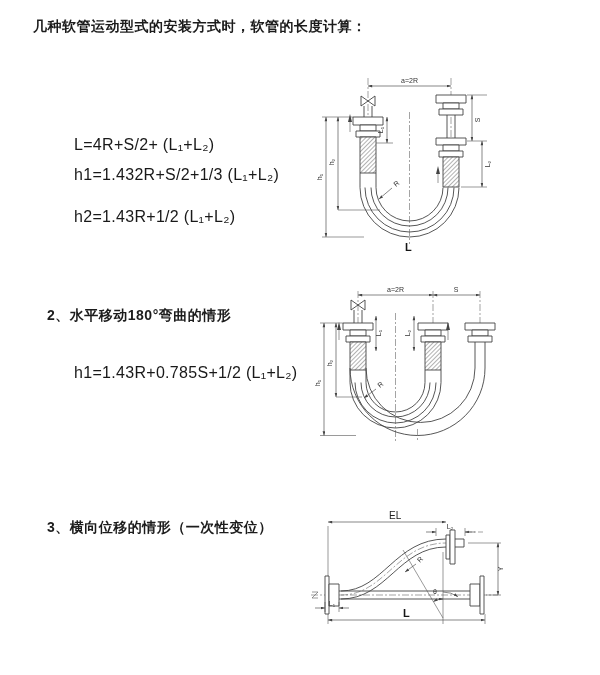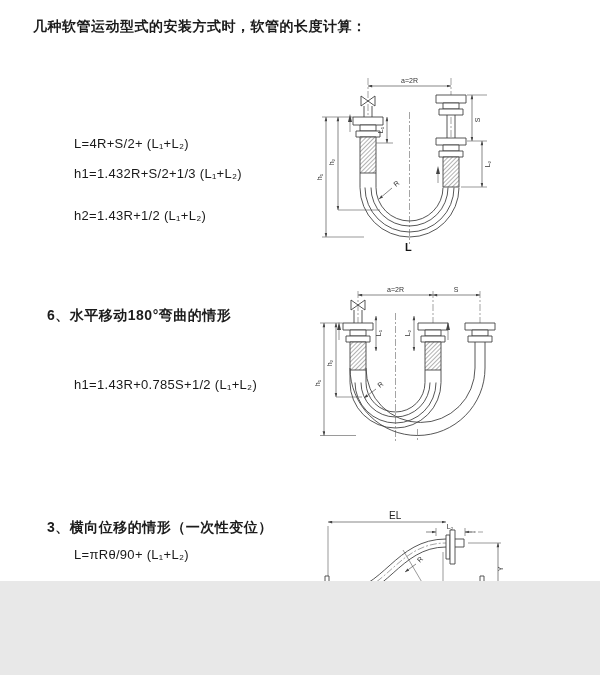--- a/index.html
+++ b/index.html
@@ -1,20 +1,20 @@
 <!DOCTYPE html>
 <html><head>
 <meta charset="utf-8">
 <style>
   html,body{margin:0;padding:0;background:#e8e8e8}
-  .page{position:relative;width:600px;height:581px;background:#ffffff;overflow:hidden;
+  .page{position:relative;width:600px;height:675px;background:#ffffff;overflow:hidden;
         font-family:"Liberation Sans","DejaVu Sans",sans-serif;color:#1c1c1c}
   .title{position:absolute;left:33px;top:18px;font-size:14px;font-weight:bold;letter-spacing:.5px}
   .sec-head{position:absolute;left:47px;font-size:14px;font-weight:bold;letter-spacing:.5px}
-  .formula{position:absolute;left:74px;font-size:13px;letter-spacing:.3px;color:#191919}
+  .formula{position:absolute;left:74px;font-size:16px;letter-spacing:.3px;color:#191919}
   svg{position:absolute;overflow:visible}
   svg *{vector-effect:non-scaling-stroke}
   .ln{stroke:#444;stroke-width:.9;fill:none}
   .thin{stroke:#555;stroke-width:.6;fill:none}
   .cl{stroke:#666;stroke-width:.6;fill:none;stroke-dasharray:7 2 2 2}
   .fl{fill:#fff;stroke:#444;stroke-width:.9}
   .dim{stroke:#555;stroke-width:.7;fill:none}
   .lbl{fill:#333;font-size:7px;font-family:"Liberation Sans","DejaVu Sans",sans-serif}
   .arr{fill:#444;stroke:none}
 </style>
@@ -22,25 +22,24 @@
 <body>
 
 <div class="page">
 
   <div class="title">几种软管运动型式的安装方式时，软管的长度计算：</div>
 
   <div class="formula" style="top:136px">L=4R+S/2+ (L₁+L₂)</div>
   <div class="formula" style="top:166px">h1=1.432R+S/2+1/3 (L₁+L₂)</div>
   <div class="formula" style="top:208px">h2=1.43R+1/2 (L₁+L₂)</div>
 
-  <div class="sec-head" style="top:307px">6、水平移动180°弯曲的情形</div>
-  <div class="formula" style="top:377px">h1=1.43R+0.785S+1/2 (L₁+L₂)</div>
+  <div class="sec-head" style="top:307px">2、水平移动180°弯曲的情形</div>
+  <div class="formula" style="top:364px">h1=1.43R+0.785S+1/2 (L₁+L₂)</div>
 
   <div class="sec-head" style="top:519px">3、横向位移的情形（一次性变位）</div>
-  <div class="formula" style="top:547px">L=πRθ/90+ (L₁+L₂)</div>
 
   <svg style="left:314px;top:70px" width="236" height="192" viewBox="0 0 236 192">
     <defs>
       <marker id="a1e" markerWidth="7" markerHeight="5" refX="6" refY="2" orient="auto">
           <path d="M0,0 L6,2 L0,4 z" fill="#444"></path>
         </marker>
       <marker id="a1s" markerWidth="7" markerHeight="5" refX="0" refY="2" orient="auto">
           <path d="M6,0 L0,2 L6,4 z" fill="#444"></path>
         </marker>
       <pattern id="hp1" width="3" height="3" patternUnits="userSpaceOnUse" patternTransform="rotate(45)">

